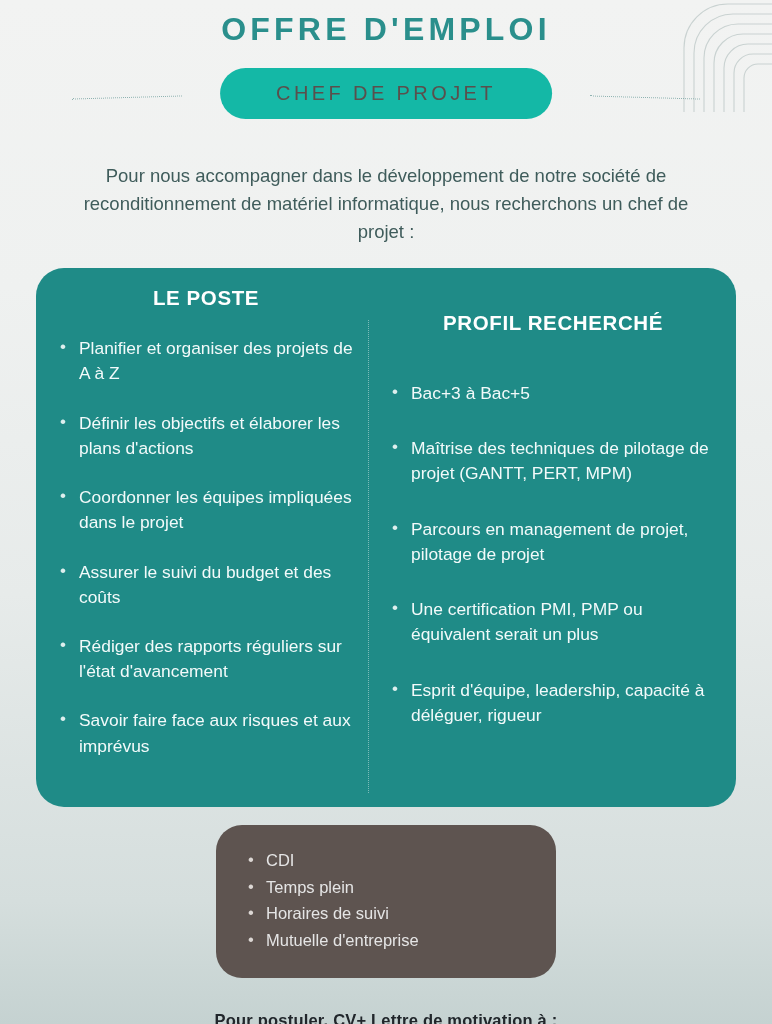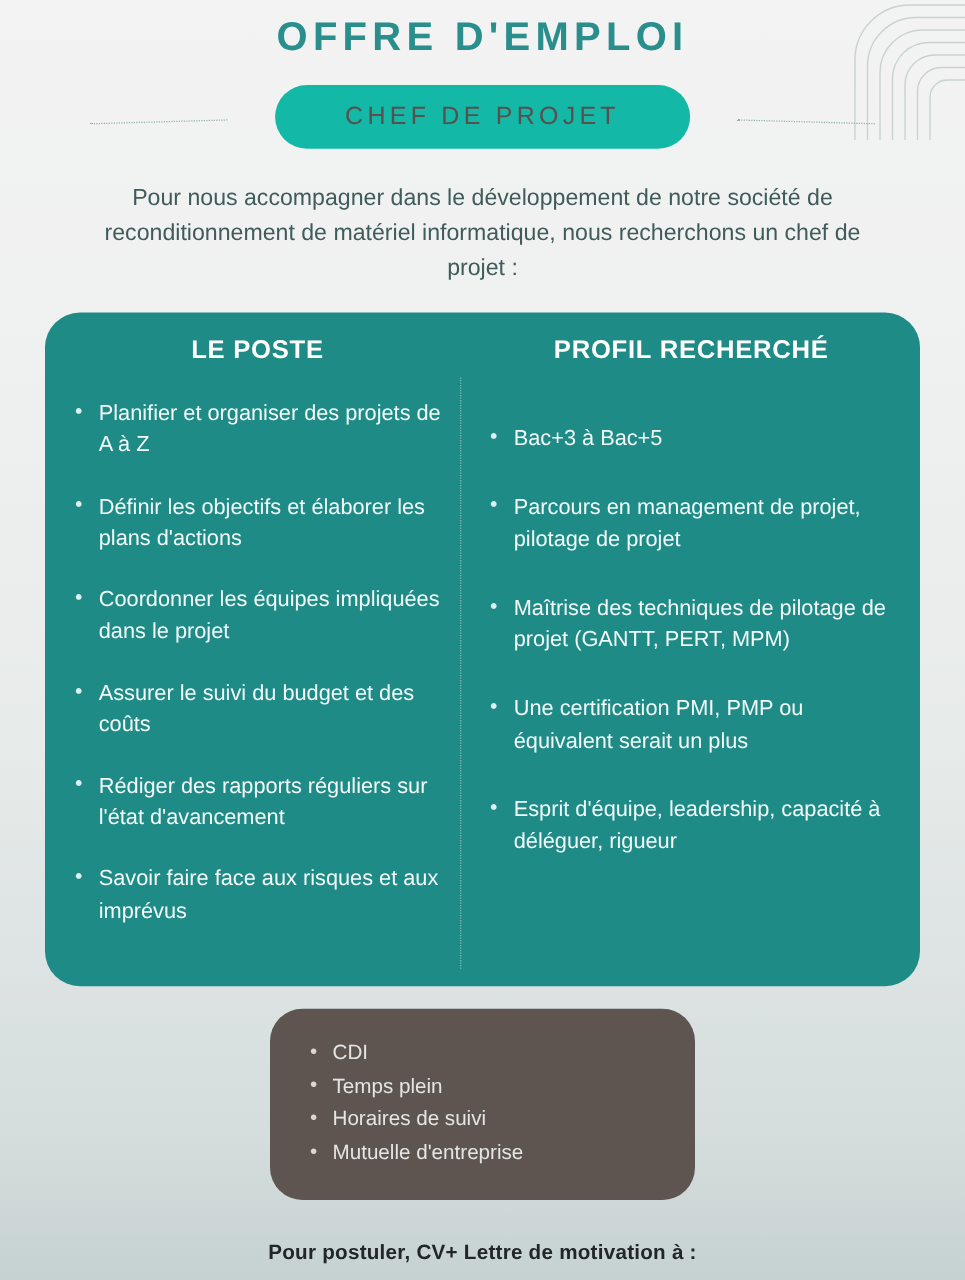--- a/index.html
+++ b/index.html
@@ -67,21 +67,21 @@
     padding: 14px 56px;
     white-space: nowrap;
   }
 
   
   .intro {
     text-align: center;
     color: #3F5C5B;
     font-size: 18.5px;
     line-height: 1.52;
-    margin: 18px auto 0;
+    margin: 36px auto 0;
     width: 650px;
   }
 
   
   .card {
     position: relative;
     margin: 22px 36px 0;
     background: #1F8B87;
     border-radius: 28px;
     padding: 18px 0 24px;
@@ -95,21 +95,21 @@
     bottom: 14px;
     width: 1px;
     border-left: 1px dotted rgba(255,255,255,0.42);
   }
 
   .col {
     display: flex;
     flex-direction: column;
   }
   .col.left  { width: 332px; padding: 0 14px 0 22px; }
-  .col.right { width: 364px; padding: 0 16px 0 22px; }
+  .col.right { width: 364px; padding: 0 16px 0 22px; justify-content: center; }
 
   .col-head {
     text-align: center;
     color: #FFFFFF;
     font-size: 20.5px;
     font-weight: bold;
     letter-spacing: 0.6px;
     margin-bottom: 14px;
   }
 
@@ -211,22 +211,22 @@
       <li>Assurer le suivi du budget et des coûts</li>
       <li>Rédiger des rapports réguliers sur l'état d'avancement</li>
       <li>Savoir faire face aux risques et aux imprévus</li>
     </ul>
   </div>
 
   <div class="col right">
     <div class="col-head">PROFIL RECHERCHÉ</div>
     <ul class="bullets">
       <li>Bac+3 à Bac+5</li>
+      <li>Maîtrise des techniques de pilotage de projet (GANTT, PERT, MPM)</li>
       <li> Parcours en management de projet, pilotage de projet</li>
-      <li>Maîtrise des techniques de pilotage de projet (GANTT, PERT, MPM)</li>
       <li>Une certification PMI, PMP ou équivalent serait un plus</li>
       <li>Esprit d'équipe, leadership, capacité à déléguer, rigueur</li>
     </ul>
   </div>
 </div>
 
 <div class="contract-box">
   <ul>
     <li>CDI</li>
     <li>Temps plein</li>

